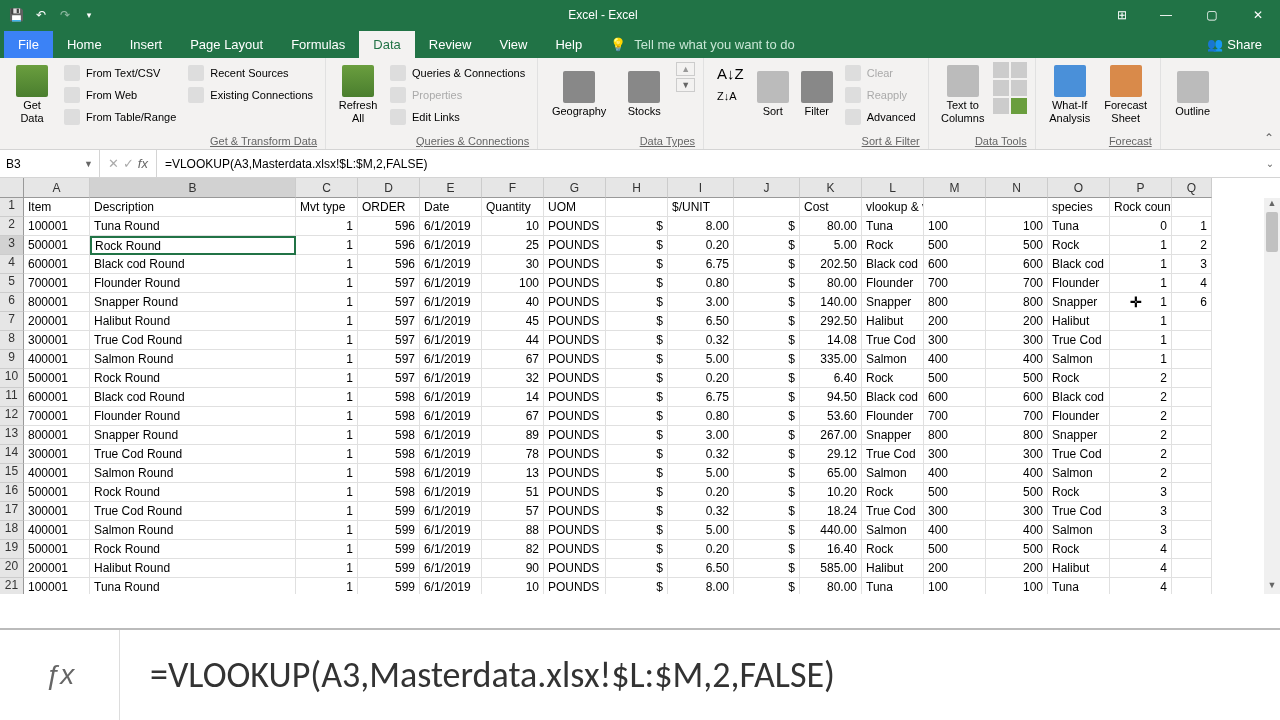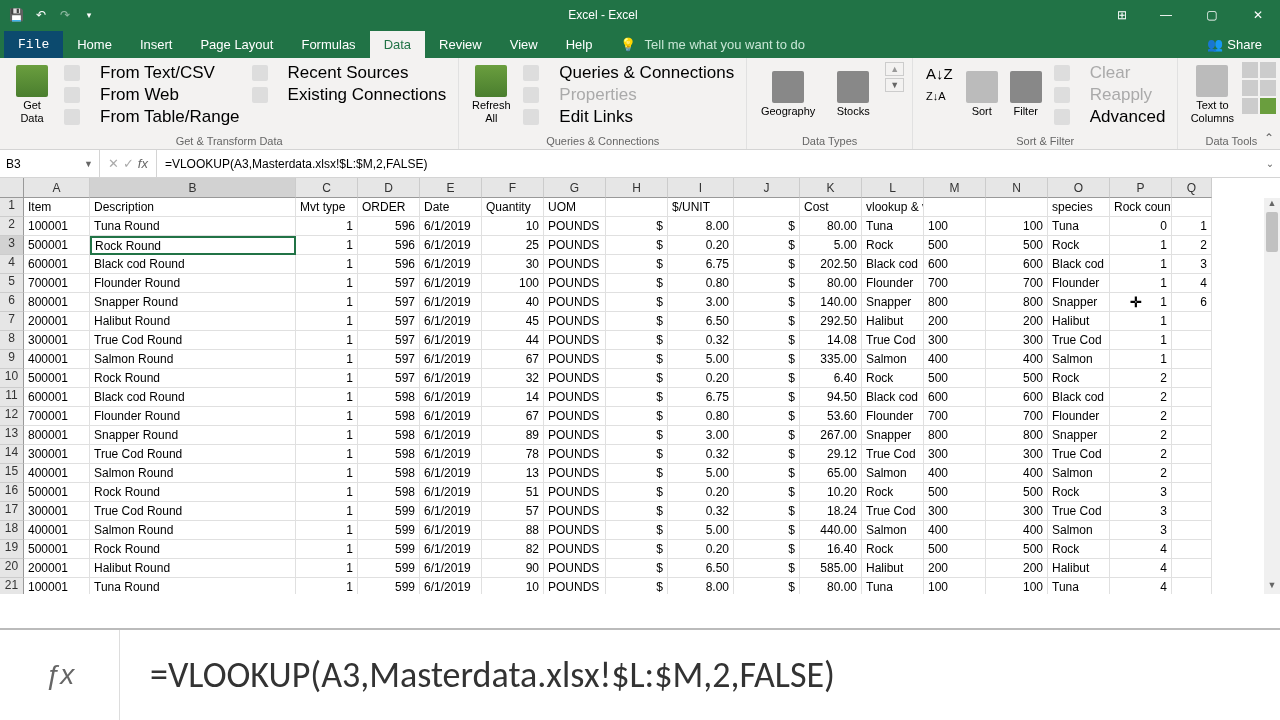--- a/index.html
+++ b/index.html
@@ -11,32 +11,32 @@
 .titlebar .qat .icon { width: 18px; height: 18px; display: flex; align-items: center; justify-content: center; cursor: pointer; }
 .titlebar .title { flex: 1; text-align: center; font-size: 12px; }
 .titlebar .winctrl { display: flex; gap: 2px; }
 .titlebar .winctrl div { width: 44px; height: 30px; display: flex; align-items: center; justify-content: center; cursor: pointer; }
 .titlebar .ribbon-opts { width: 44px; height: 30px; display: flex; align-items: center; justify-content: center; cursor: pointer; }
 
 
 .ribbon-tabs { background: #217346; height: 28px; display: flex; align-items: flex-end; padding: 0 4px; }
 .ribbon-tabs .tab { padding: 6px 14px; color: #fff; font-size: 13px; cursor: pointer; }
 .ribbon-tabs .tab.active { background: #f3f2f1; color: #217346; }
-.ribbon-tabs .tab.file { background: #0c4a6e; font-family: Liberation Mono, monospace; }
+.ribbon-tabs .tab.file { background: #3b82f6; }
 .ribbon-tabs .tell-me { flex: 1; padding: 6px 14px; color: #c8e6d5; font-size: 13px; display: flex; align-items: center; gap: 8px; }
 .ribbon-tabs .share { padding: 6px 14px; color: #fff; font-size: 13px; cursor: pointer; display: flex; align-items: center; gap: 4px; }
 
 
 .ribbon { background: #f3f2f1; height: 92px; border-bottom: 1px solid #d4d4d4; display: flex; position: relative; }
 .ribbon-group { border-right: 1px solid #e1e1e1; padding: 4px 8px 2px; display: flex; flex-direction: column; }
 .ribbon-group .group-content { flex: 1; display: flex; align-items: flex-start; gap: 4px; }
-.ribbon-group .group-label { text-align: center; font-size: 11px; color: #666; padding-top: 2px; }
+.ribbon-group .group-label { text-align: right; font-size: 11px; color: #666; padding-top: 2px; text-decoration: underline; }
 .rbtn-large { display: flex; flex-direction: column; align-items: center; justify-content: center; width: 48px; height: 66px; cursor: pointer; font-size: 11px; text-align: center; line-height: 1.2; gap: 2px; }
 .rbtn-large .icon { width: 32px; height: 32px; background: #ddd; border-radius: 2px; }
-.rbtn-small { display: flex; align-items: center; gap: 20px; font-size: 17px; height: 22px; cursor: pointer; padding: 0 4px; white-space: nowrap; }
+.rbtn-small { display: flex; align-items: center; gap: 6px; font-size: 11px; height: 22px; cursor: pointer; padding: 0 4px; white-space: nowrap; }
 .rbtn-small .icon { width: 16px; height: 16px; background: #ddd; border-radius: 2px; }
 .rbtn-small.disabled { color: #aaa; }
 .vert-stack { display: flex; flex-direction: column; gap: 0; }
 .collapse-ribbon { position: absolute; right: 6px; bottom: 4px; cursor: pointer; font-size: 12px; color: #666; }
 
 
 .formula-row { height: 28px; border-bottom: 1px solid #d4d4d4; display: flex; align-items: center; background: #fff; }
 .name-box { width: 100px; border-right: 1px solid #d4d4d4; padding: 0 6px; font-size: 12px; display: flex; align-items: center; justify-content: space-between; height: 100%; }
 .name-box .dd { font-size: 9px; color: #666; }
 .formula-btns { display: flex; gap: 4px; padding: 0 8px; border-right: 1px solid #d4d4d4; height: 100%; align-items: center; }

